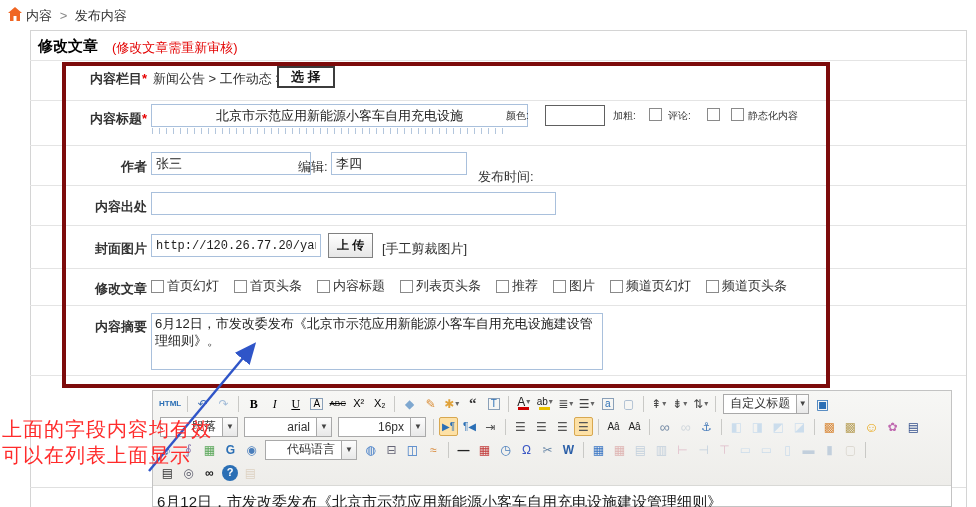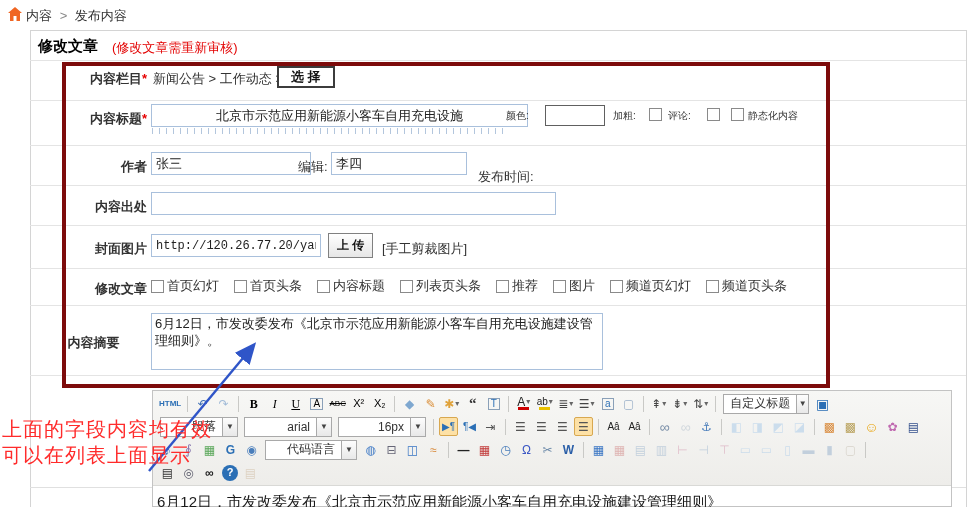--- a/index.html
+++ b/index.html
@@ -153,21 +153,21 @@
         <span class="cbx"></span>
         <span>图片</span>
       </label><label class="cb-item">
         <span class="cbx"></span>
         <span>频道页幻灯</span>
       </label><label class="cb-item">
         <span class="cbx"></span>
         <span>频道页头条</span>
       </label></div>
 
-  <div class="flabel" style="top:334px;text-align:center;">内容摘要</div>
+  <div class="flabel" style="top:318px;">内容摘要</div>
   <textarea class="summary" style="">6月12日，市发改委发布《北京市示范应用新能源小客车自用充电设施建设管理细则》。</textarea>
 
   <div id="red-frame"></div>
   <svg id="arrow-svg">
     <defs>
       <marker id="ah" markerWidth="9" markerHeight="8" refX="7" refY="4" orient="auto">
         <polygon points="0,0 9,4 0,8" fill="#2f55c8"></polygon>
       </marker>
     </defs>
     <line x1="149" y1="471" x2="253" y2="346" stroke="#2f55c8" stroke-width="2.4" marker-end="url(#ah)"></line>

